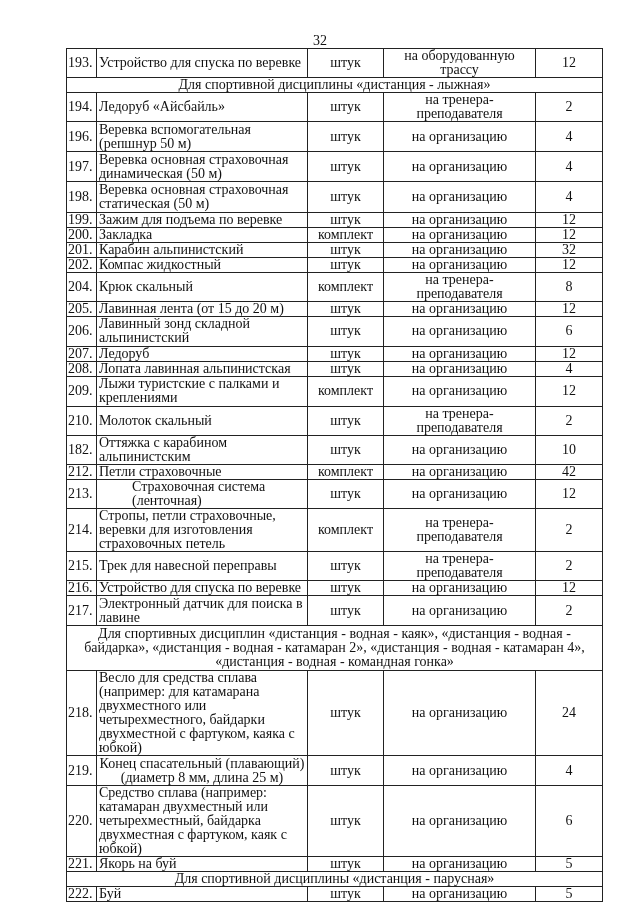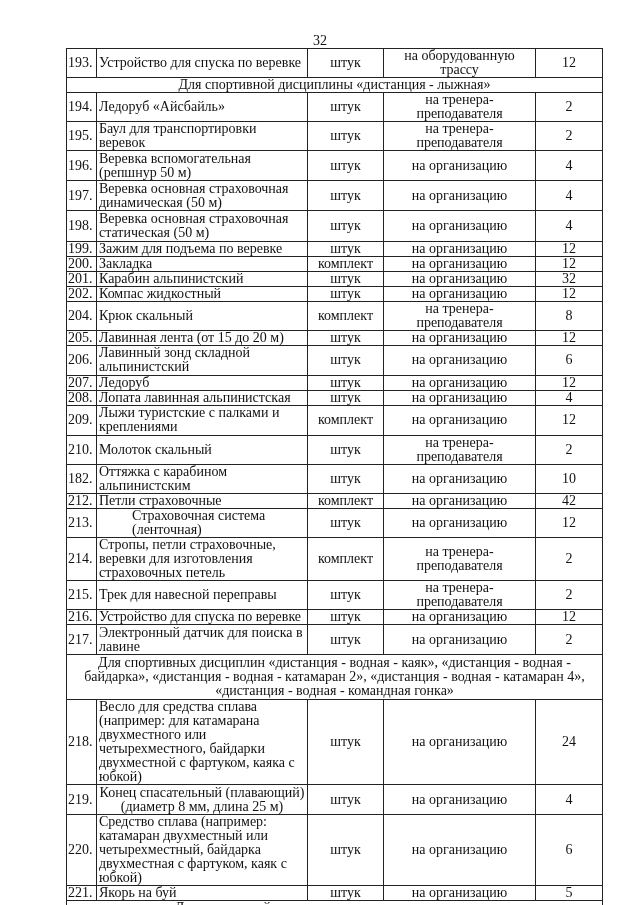--- a/index.html
+++ b/index.html
@@ -40,27 +40,20 @@
         <td colspan="5" class="section" style="height: 14px;">Для спортивной дисциплины «дистанция - лыжная»</td>
       </tr>
       <tr>
         <td class="num" style="height: 14px;">194.</td>
         <td style="height: 14px;">Ледоруб «Айсбайль»</td>
         <td class="center" style="height: 14px;">штук</td>
         <td class="center" style="height: 14px;">на тренера-преподавателя</td>
         <td class="center" style="height: 14px;">2</td>
       </tr>
       <tr>
-        <td class="num" style="height: 14px;">195.</td>
-        <td style="height: 14px;">Баул для транспортировки веревок</td>
-        <td class="center" style="height: 14px;">штук</td>
-        <td class="center" style="height: 14px;">на тренера-преподавателя</td>
-        <td class="center" style="height: 14px;">2</td>
-      </tr>
-      <tr>
         <td class="num" style="height: 29.2px;">196.</td>
         <td style="height: 29.2px;">Веревка вспомогательная (репшнур 50 м)</td>
         <td class="center" style="height: 29.2px;">штук</td>
         <td class="center" style="height: 29.2px;">на организацию</td>
         <td class="center" style="height: 29.2px;">4</td>
       </tr>
       <tr>
         <td class="num" style="height: 29.2px;">197.</td>
         <td style="height: 29.2px;">Веревка основная страховочная динамическая (50 м)</td>
         <td class="center" style="height: 29.2px;">штук</td>

